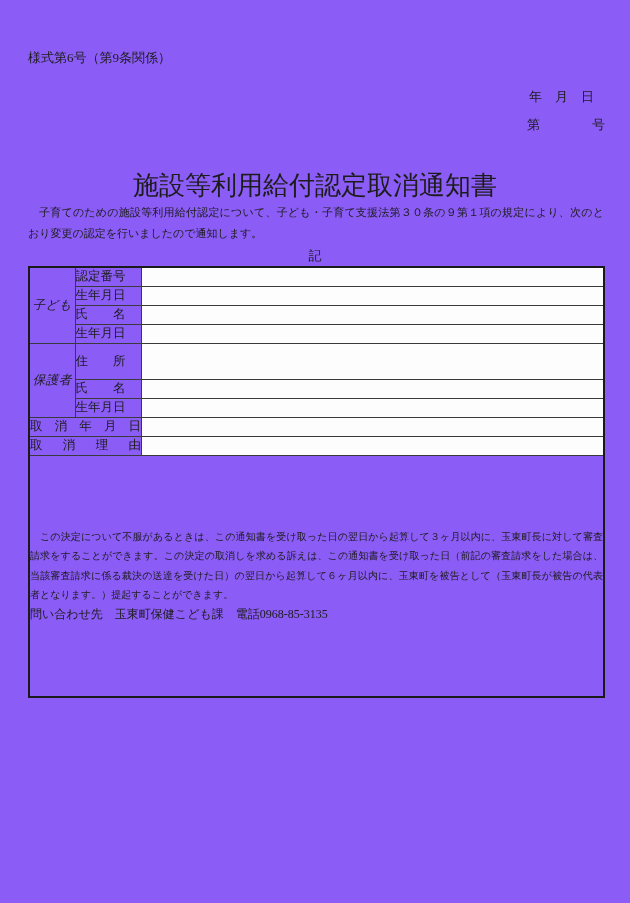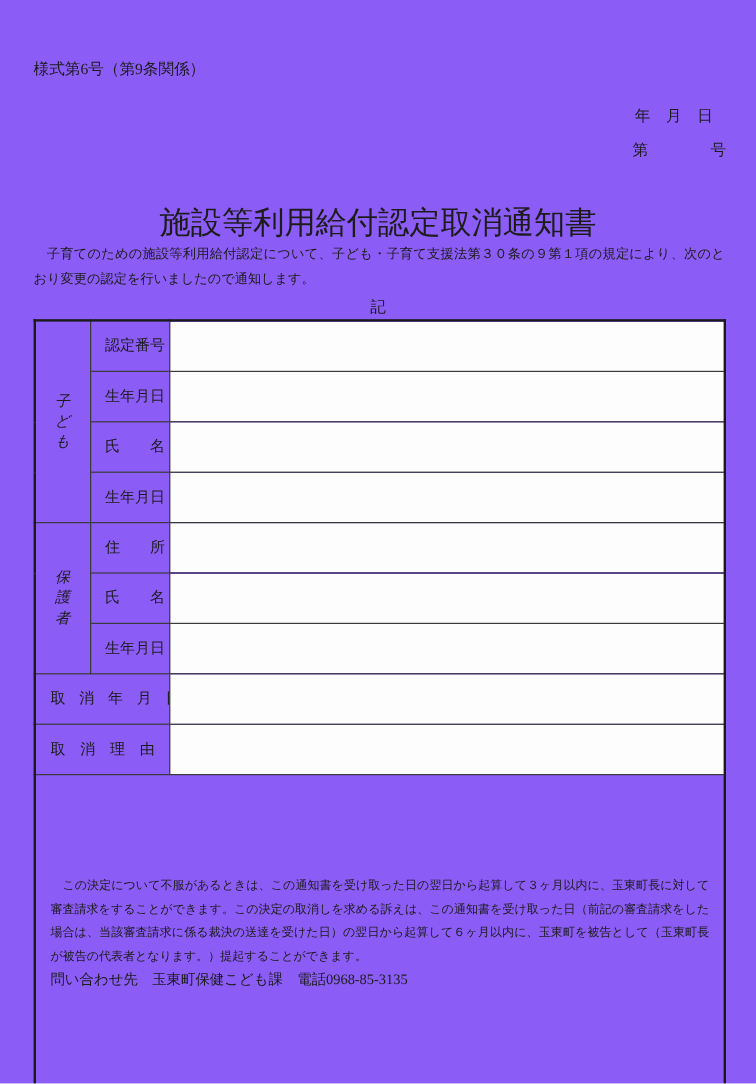--- a/index.html
+++ b/index.html
@@ -78,21 +78,21 @@
     left: 28px;
     top: 266px;
     width: 575px;
     table-layout: fixed;
     border-collapse: collapse;
     border: 2px solid #1a1a1a;
   }
   table.form-table td {
     border: 1px solid #3a3a3a;
     font-size: 12.5px;
-    padding: 12px;
+    padding: 0;
     vertical-align: middle;
     overflow: hidden;
   }
   col.c1 { width: 46px; }
   col.c2 { width: 66px; }
   col.c3 { width: 463px; }
   tr.r-std { height: 19px; }
   tr.r-addr { height: 36px; }
   td.group {
     text-align: center;

